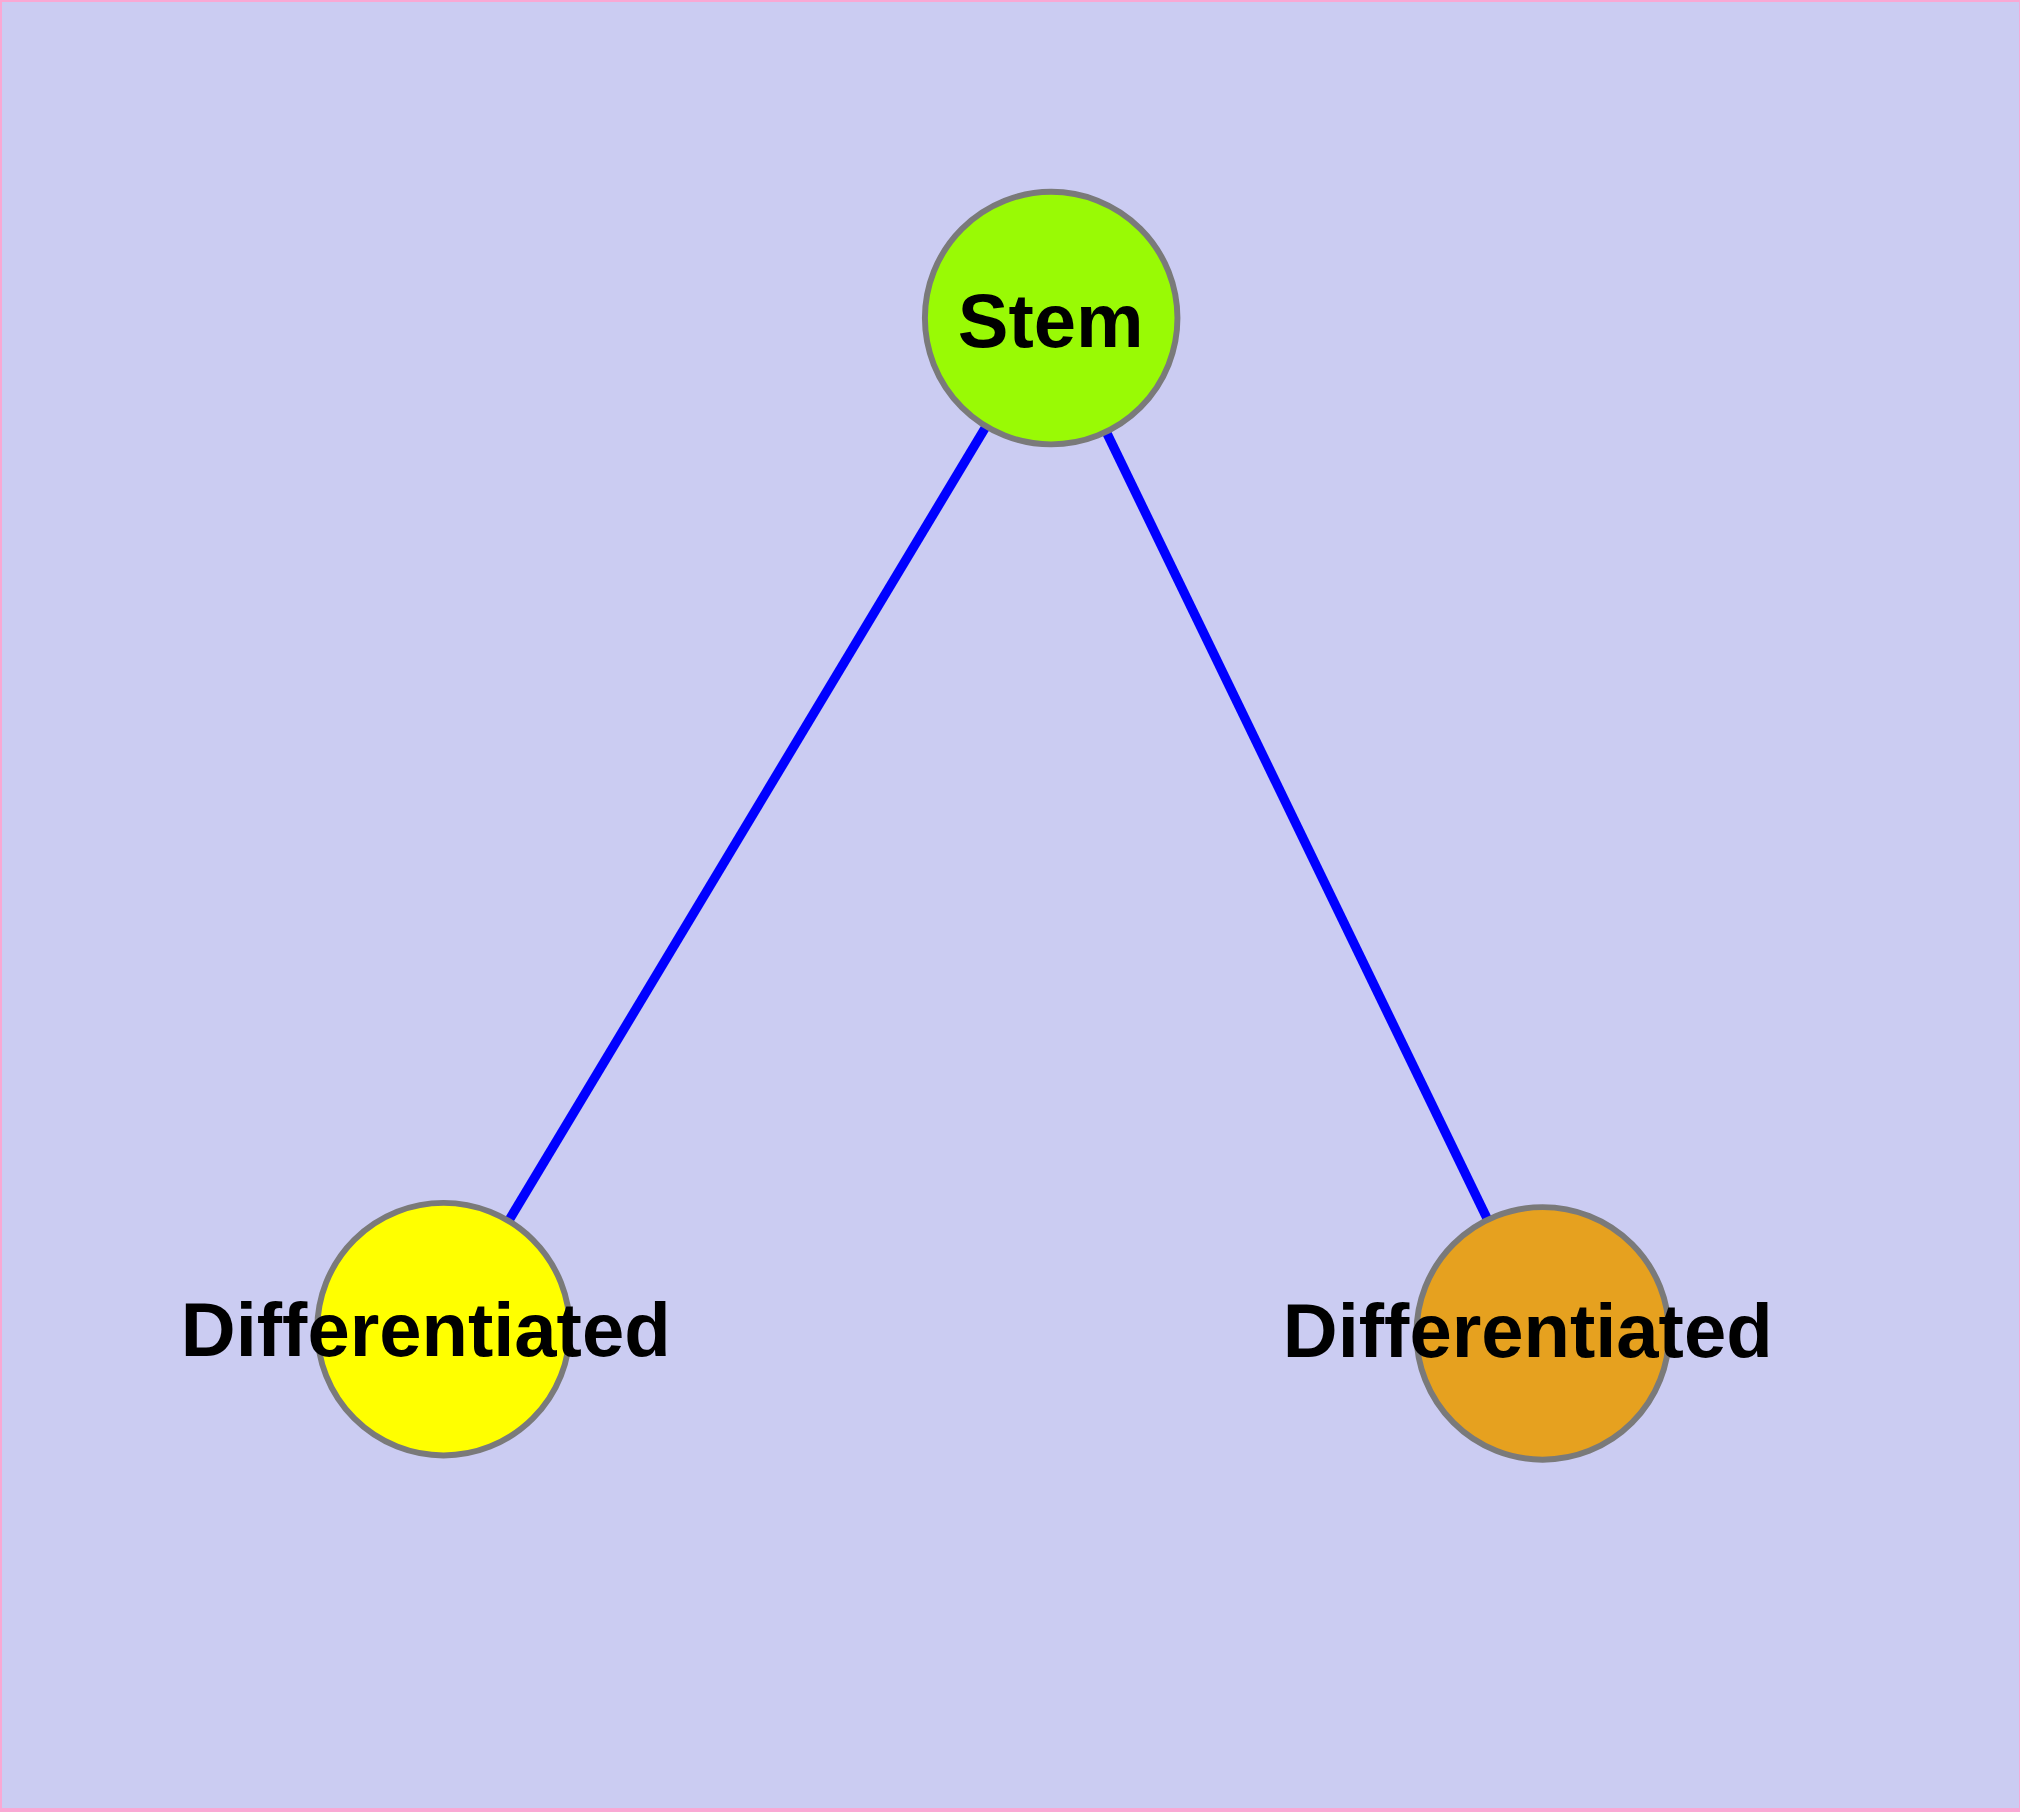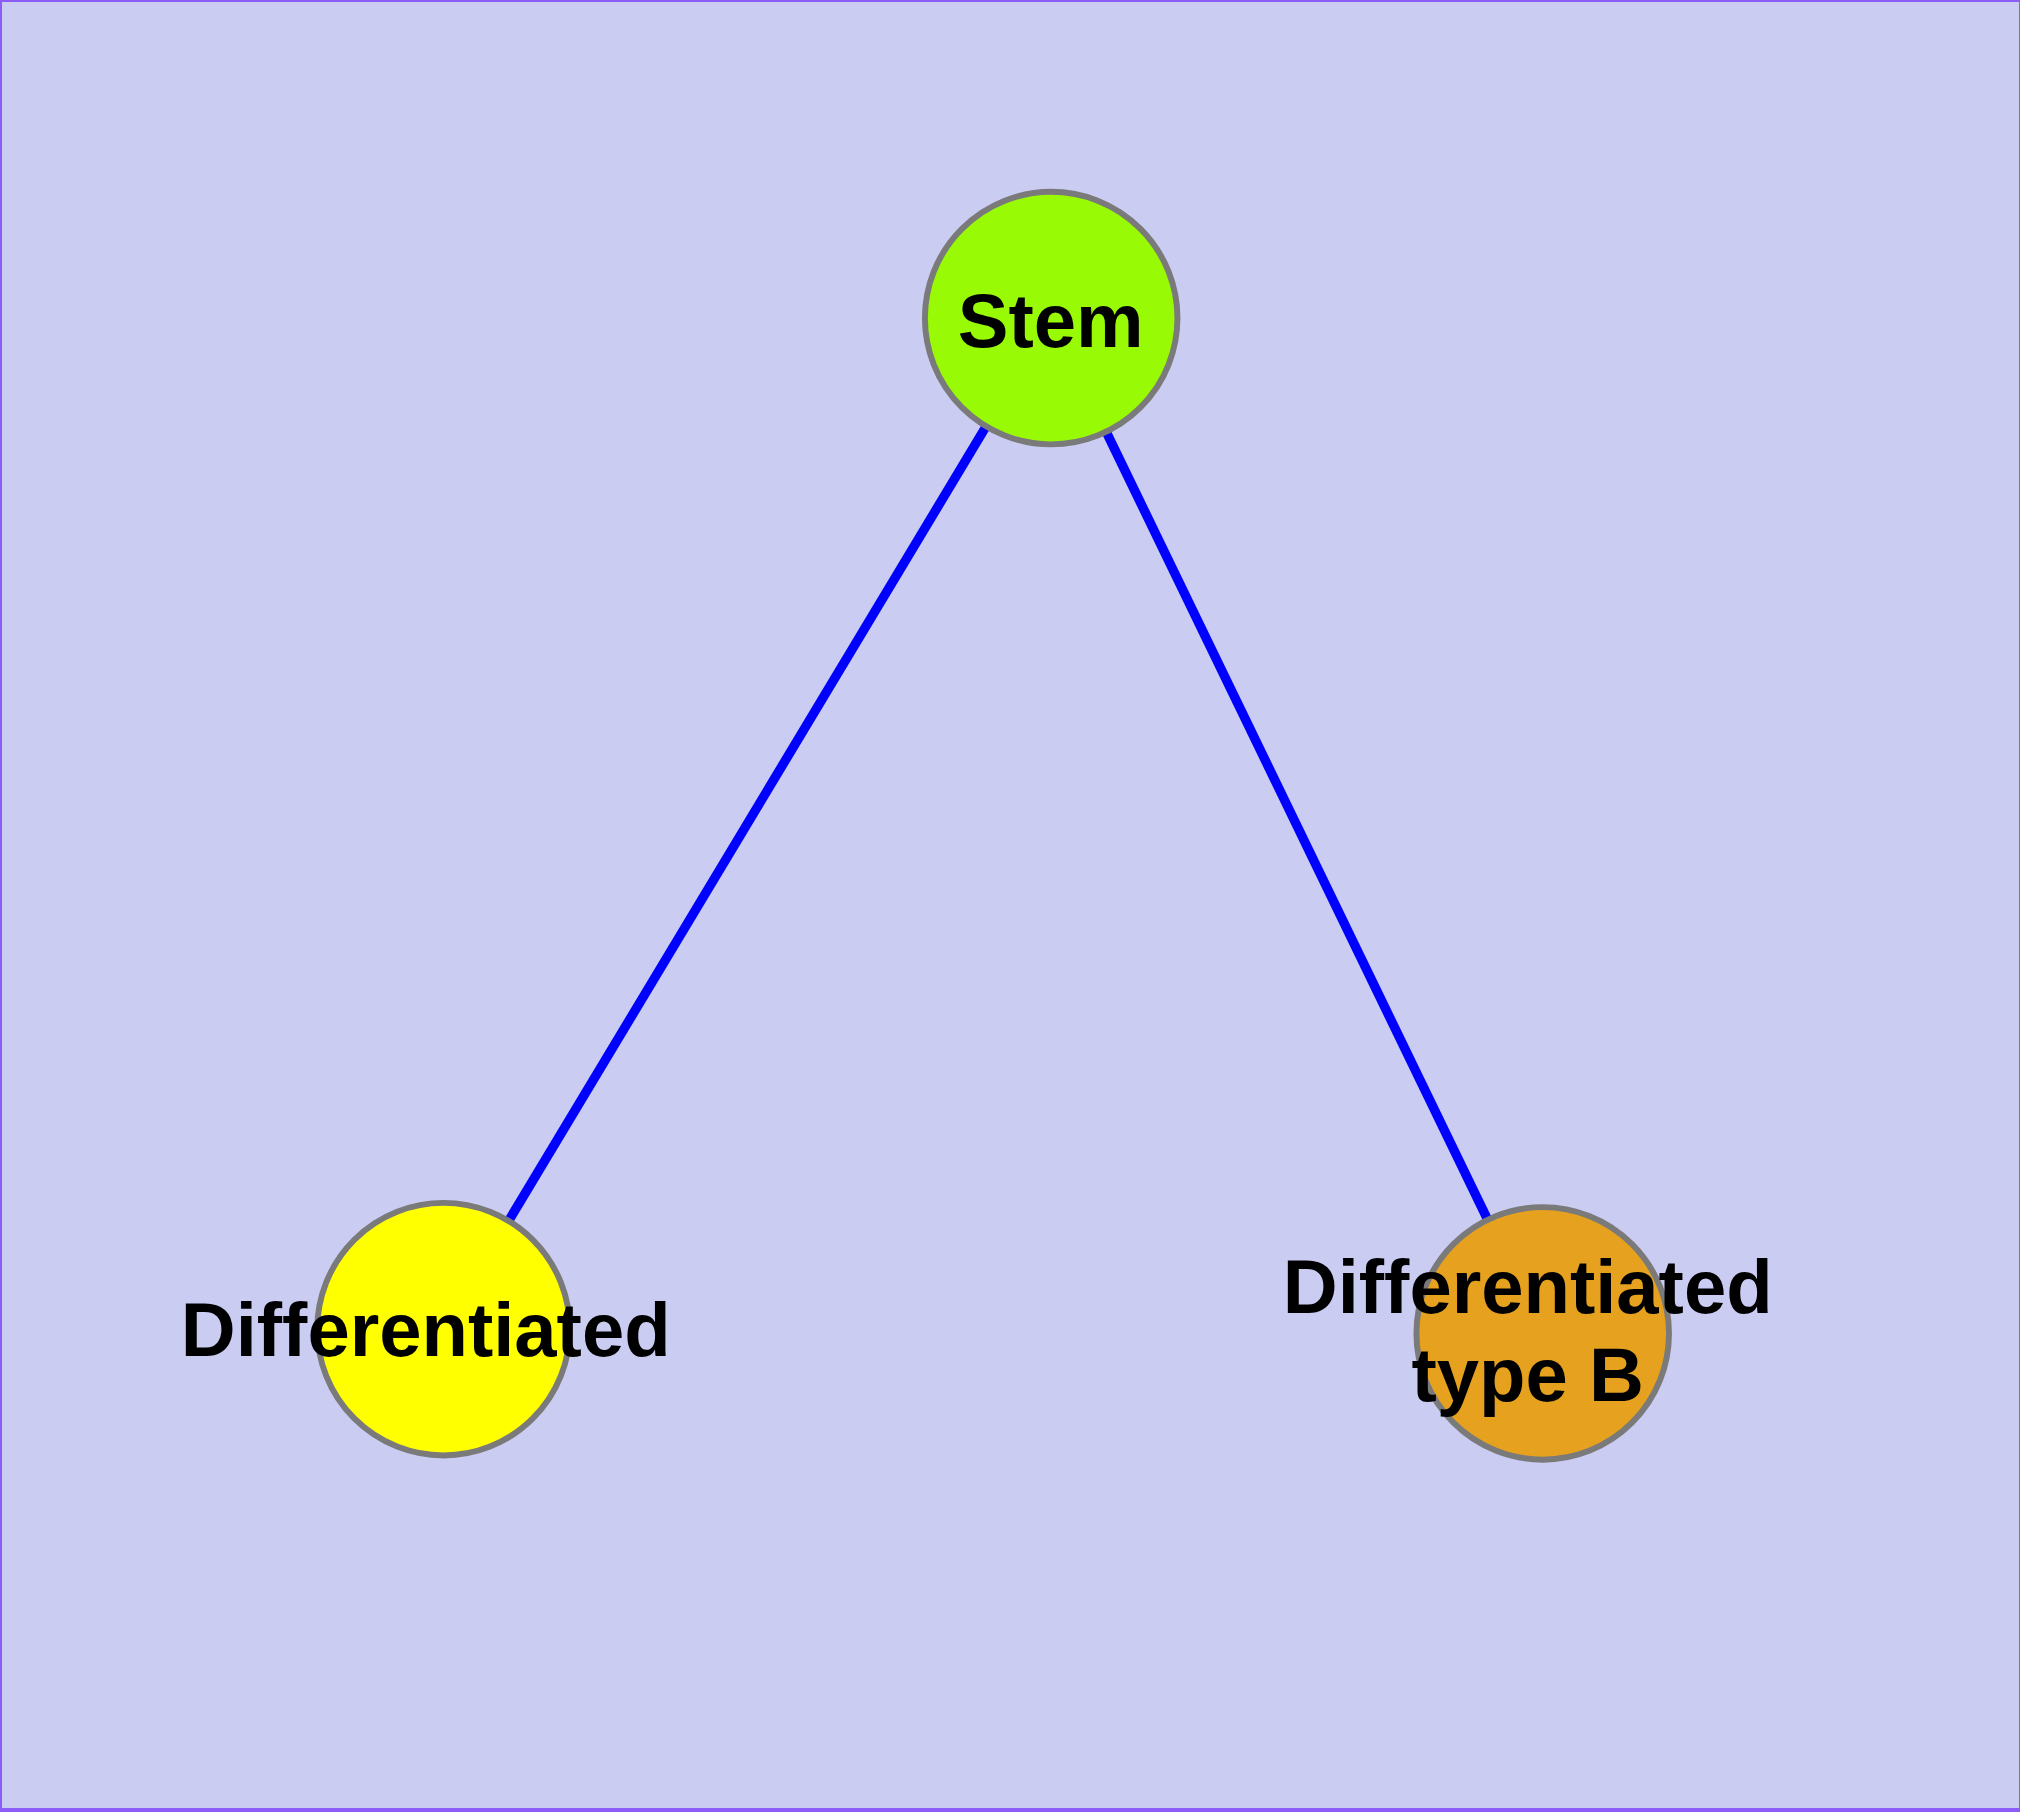--- a/index.html
+++ b/index.html
@@ -7,21 +7,21 @@
     padding: 0;
     background: #ffffff;
     width: 2021px;
     height: 1812px;
     overflow: hidden;
   }
   .page {
     position: relative;
     width: 2021px;
     height: 1812px;
-    background: #8b5cf6;
+    background: #f9a8d4;
   }
   .canvas {
     position: absolute;
     left: 1.7px;
     top: 1.7px;
     width: 2017px;
     height: 1806px;
   }
   .graph-svg {
     position: absolute;
@@ -74,17 +74,16 @@
     <div class="node-label" style="left:1049px; top:319px;">
       <span class="label-line">Stem</span>
     </div>
 
     <div class="node-label" style="left:424px; top:1328px;">
       <span class="label-line">Differentiated</span>
     </div>
 
     <div class="node-label" style="left:1526px; top:1329px;">
       <span class="label-line">Differentiated</span>
-      <span class="label-line">type B</span>
     </div>
   </div>
 </div>
 
 
 </body></html>

